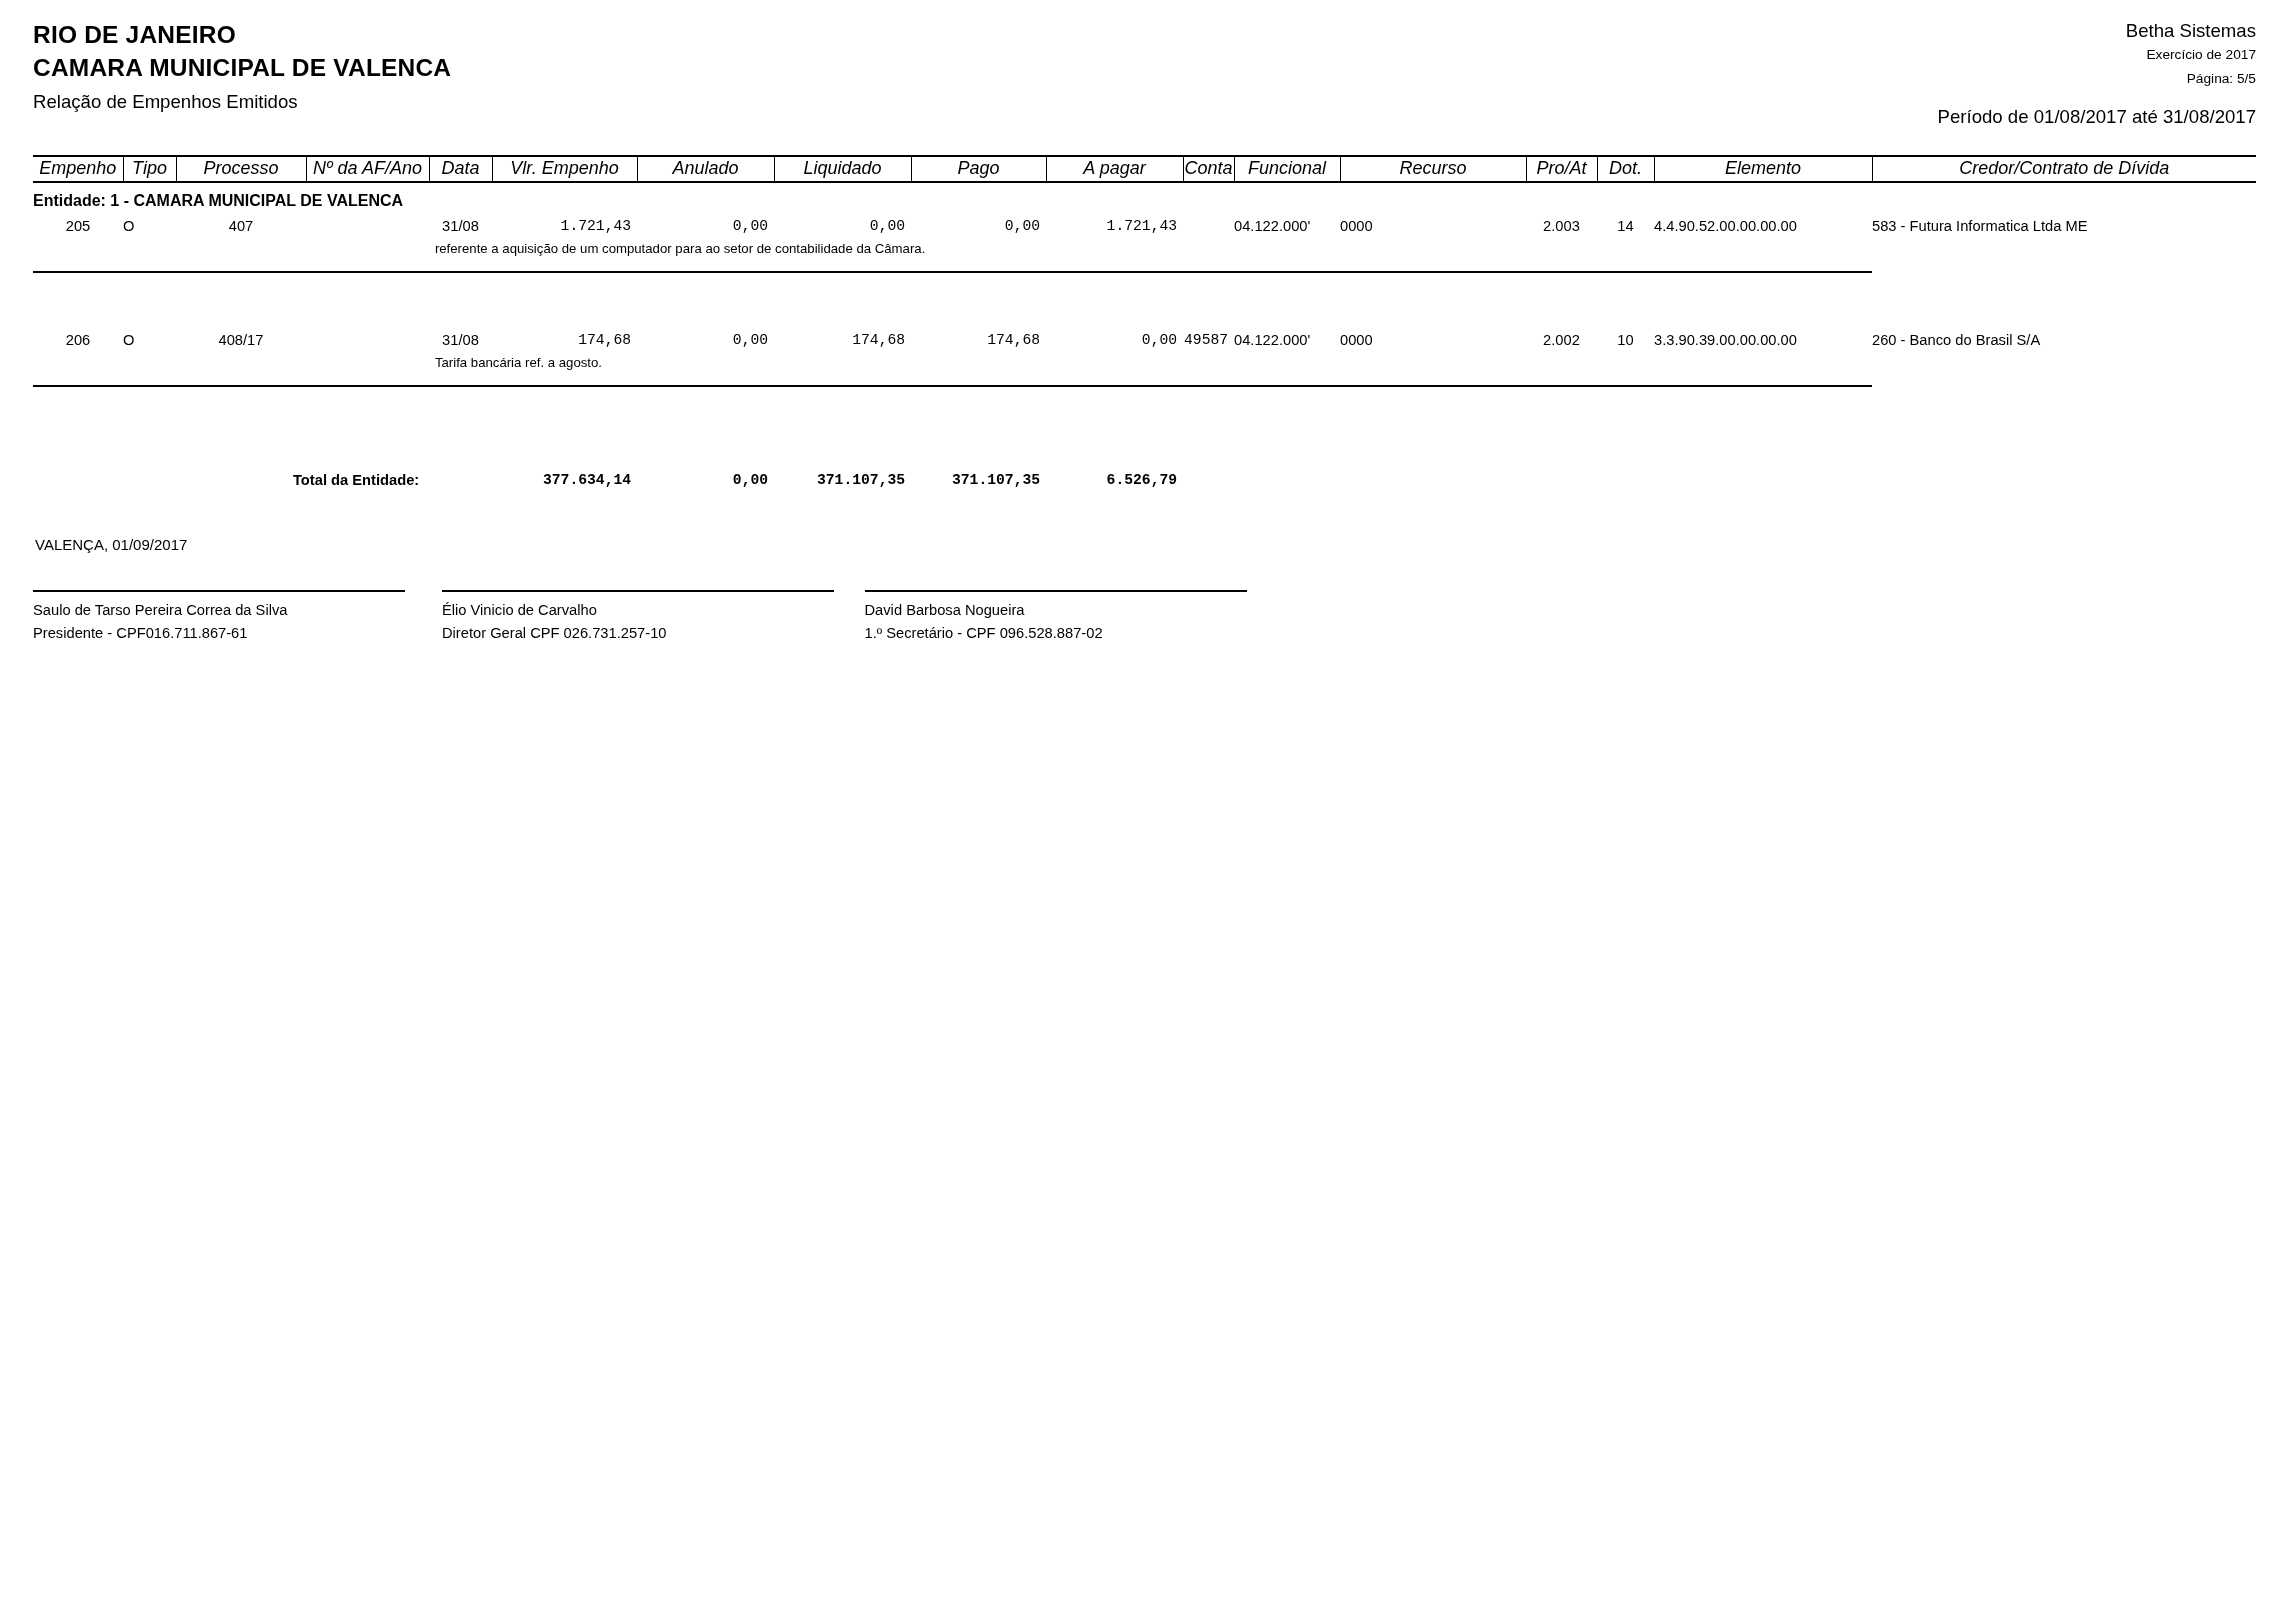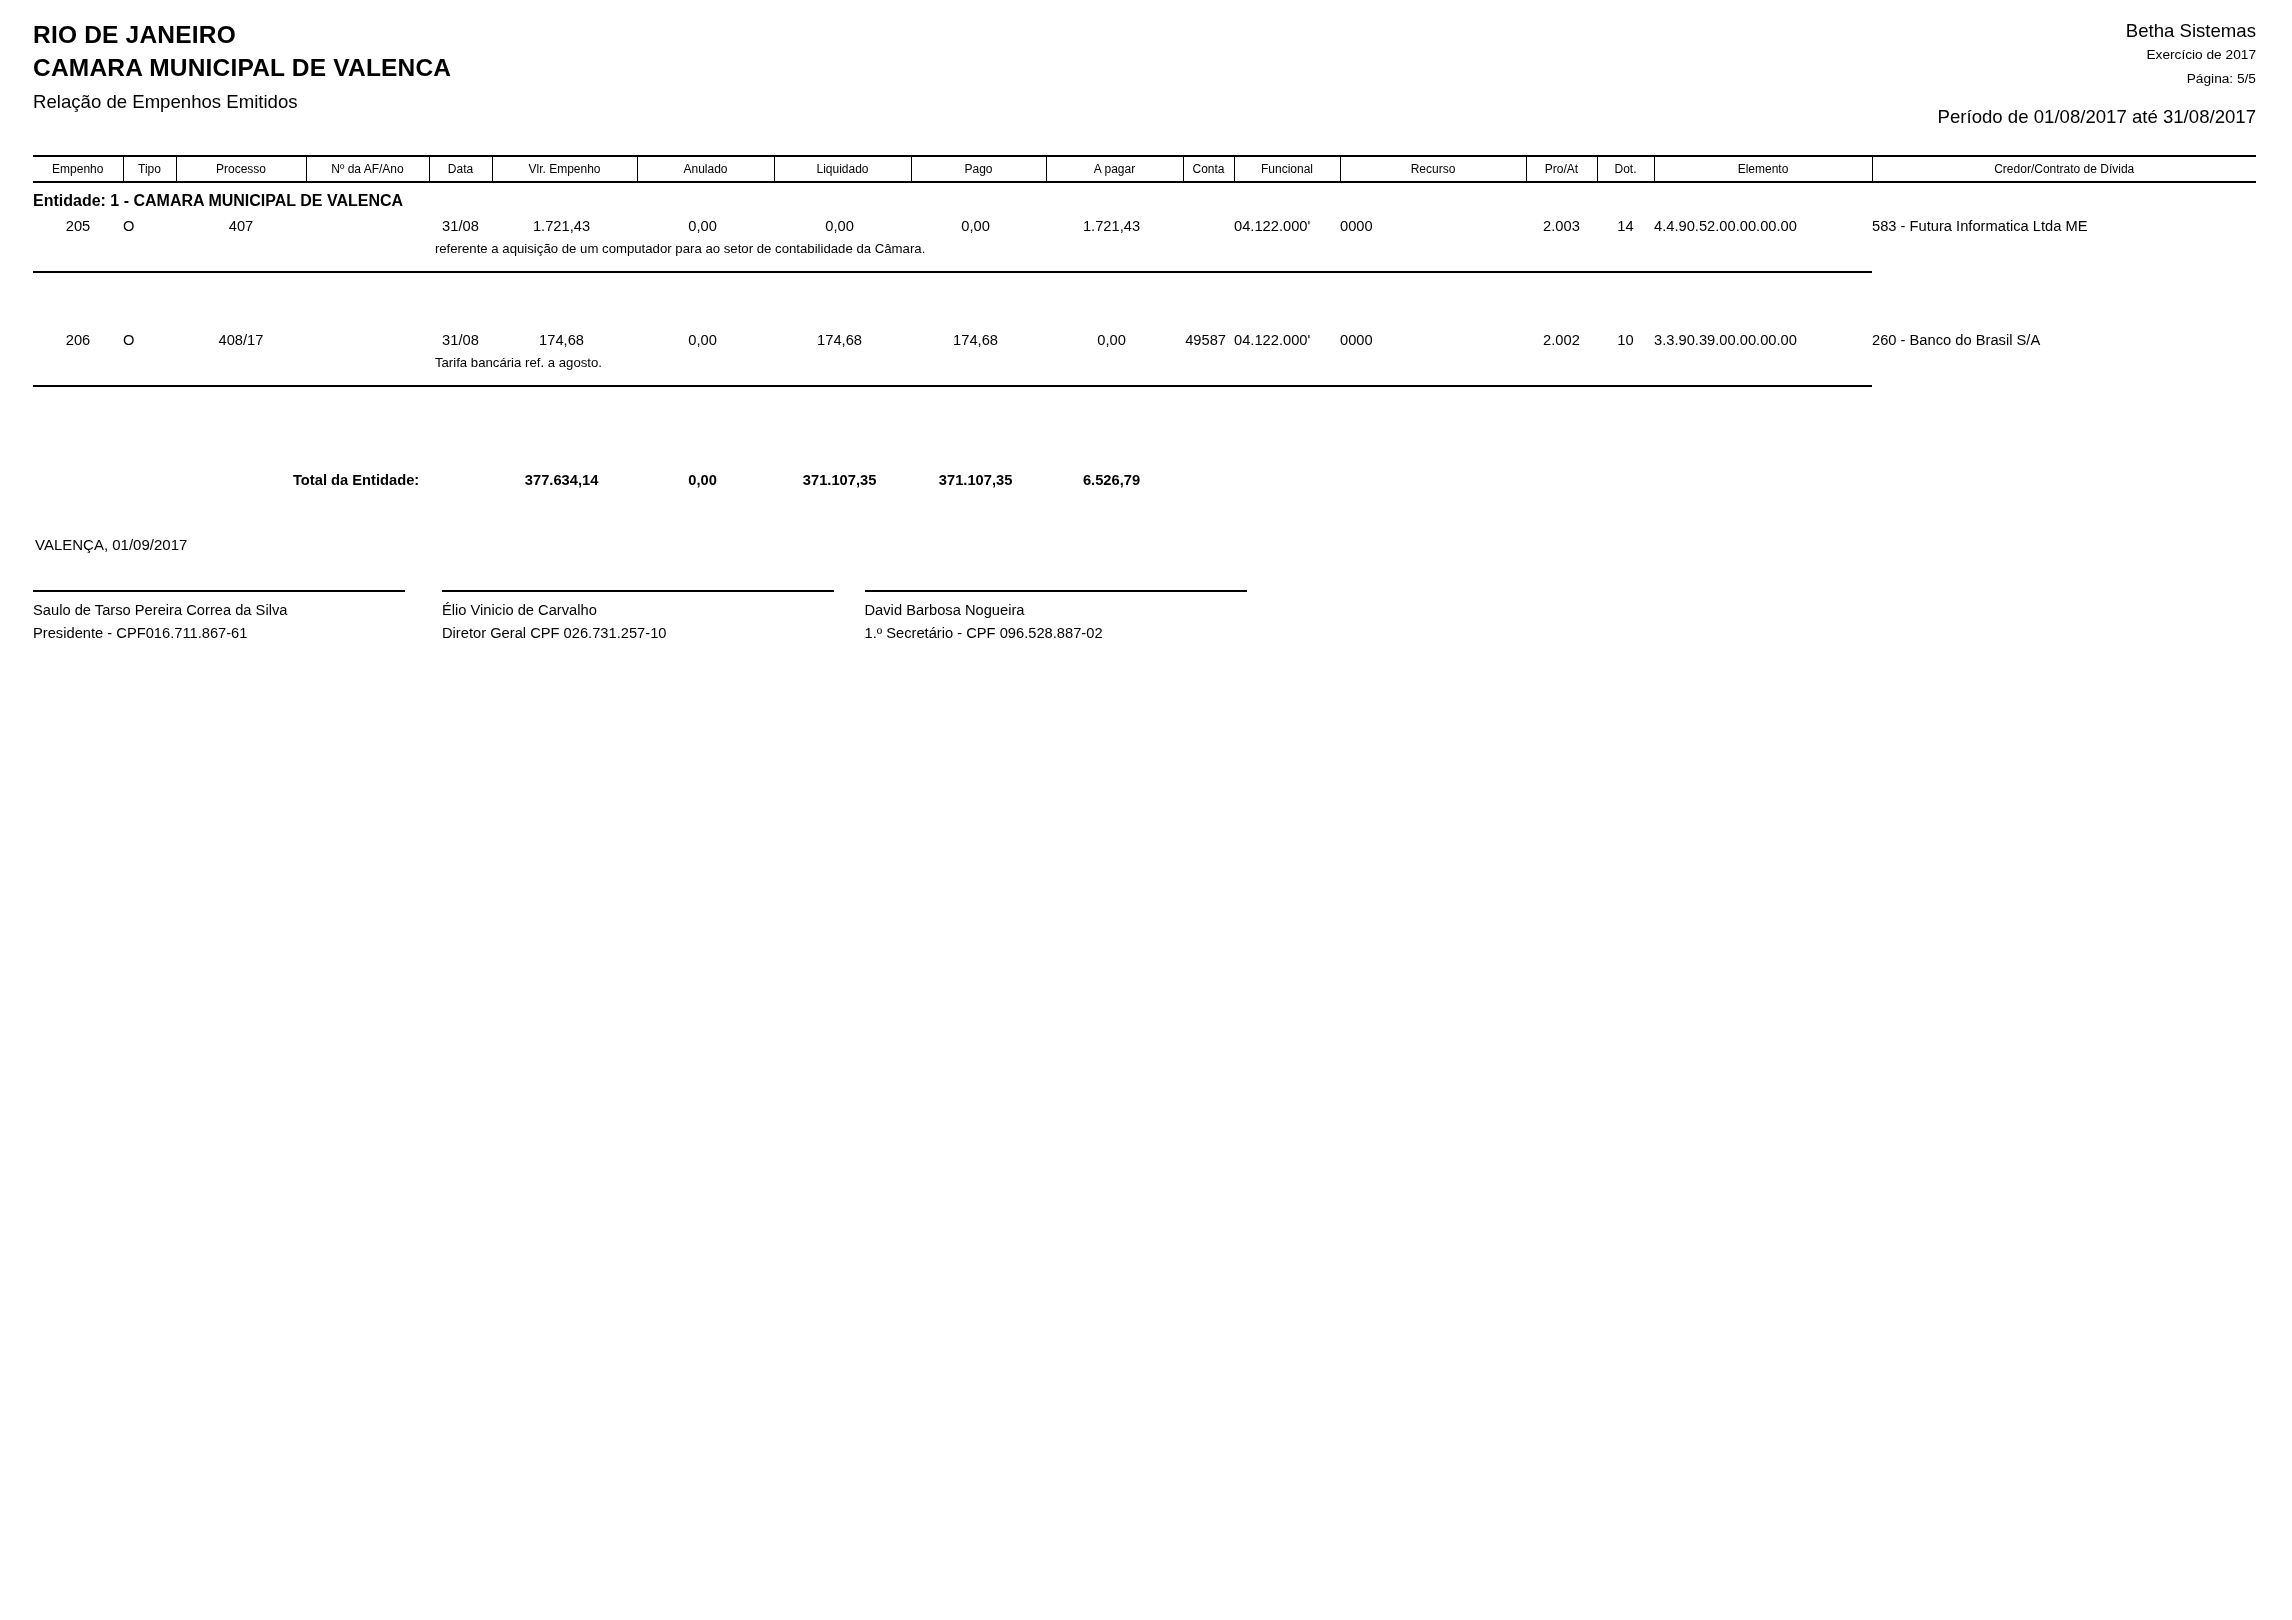--- a/index.html
+++ b/index.html
@@ -76,39 +76,40 @@
   }
   .thead-row td {
     border-top: 2px solid #000;
     border-bottom: 2px solid #000;
     border-left: 1px solid #000;
     height: 26.5px;
     text-align: center;
     vertical-align: middle;
     white-space: nowrap;
     overflow: hidden;
-    font-size: 12px;
+    font-size: 18px;
+    font-style: italic;
   }
   .thead-row td:first-child { border-left: none; }
   .thead-row td.nol { border-left: none; }
 
   .entity-row td {
     font-size: 16px;
     font-weight: bold;
     padding: 8.8px 0 5.9px 0;
     white-space: nowrap;
   }
 
   .data-row td {
     font-size: 14.7px;
     padding: 2px 0 2px 0;
     white-space: nowrap;
     vertical-align: top;
   }
-  .r { text-align: center; padding-right: 5.9px !important; }
+  .r { text-align: right; padding-right: 5.9px !important; font-family: Liberation Mono, monospace; }
   .c { text-align: center; }
   .l { text-align: left; }
 
   .desc-row td {
     font-size: 13.2px;
     padding: 3.9px 0 2px 0;
     vertical-align: top;
     line-height: 17.6px;
   }
   .desc-text { padding-left: 5.9px; }

